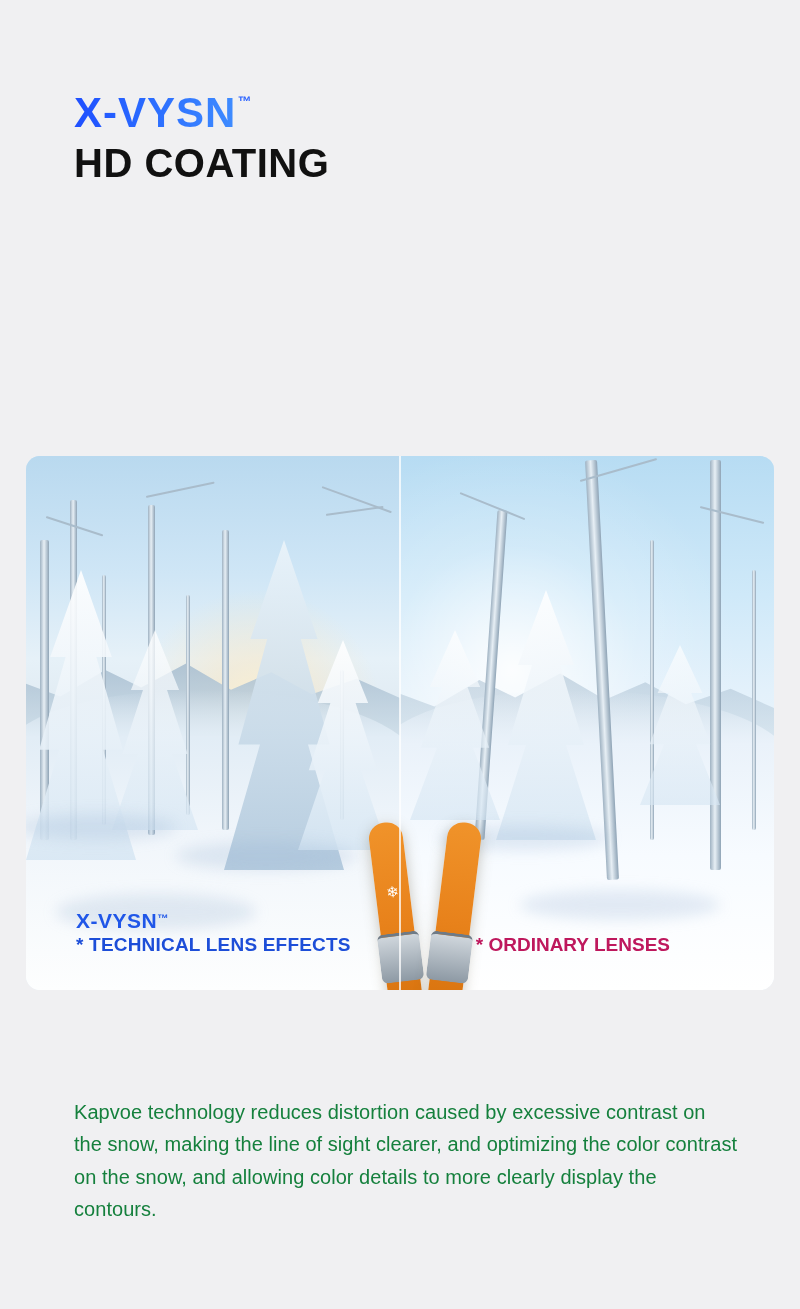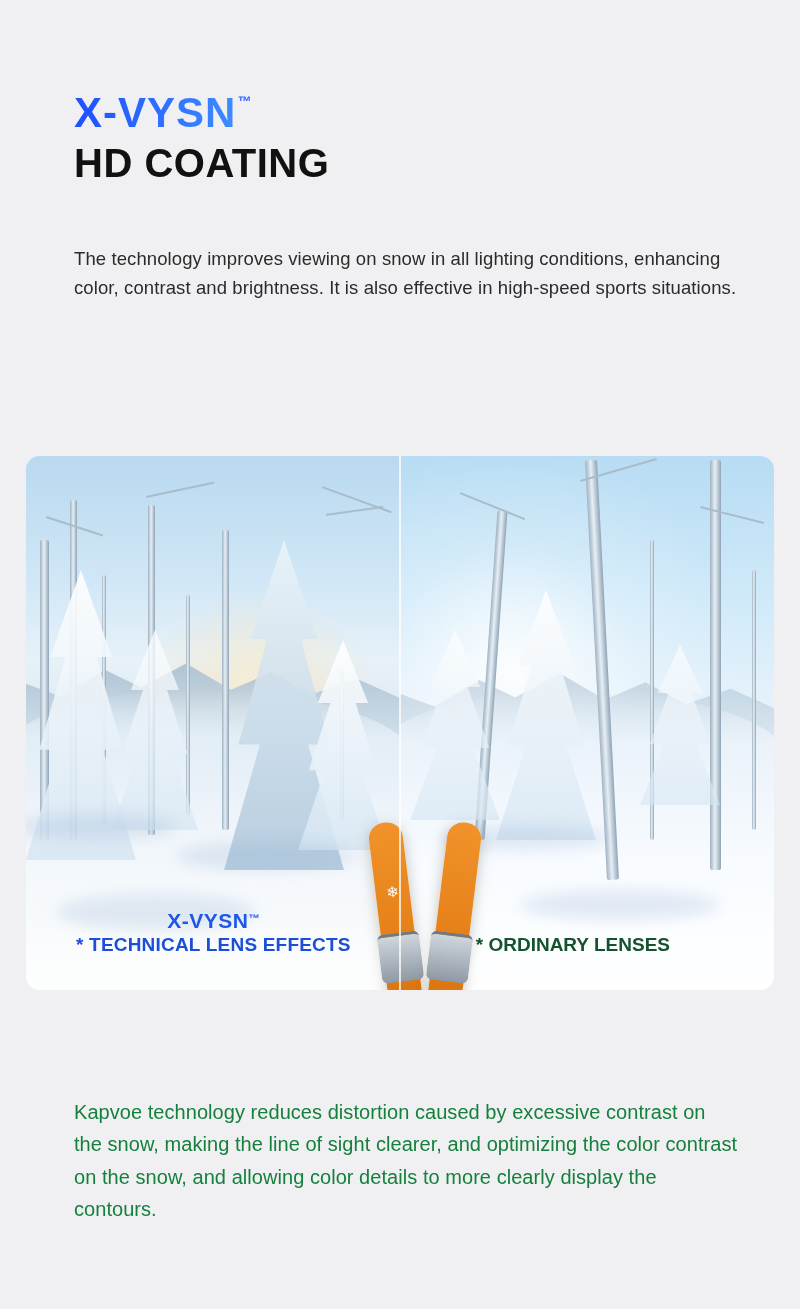--- a/index.html
+++ b/index.html
@@ -225,21 +225,21 @@
     z-index: 6;
   }
 
   
   .caption-left {
     position: absolute;
     left: 50px;
     bottom: 34px;
     z-index: 8;
     color: #111;
-    text-align: center;
+    text-align: left;
   }
   .caption-left .cap-brand {
     font-size: 21px;
     font-weight: 700;
     letter-spacing: 0.5px;
     color: #1f56e8;
     display: inline-block;
   }
   .caption-left .cap-tm {
     font-size: 11px;
@@ -256,21 +256,21 @@
     white-space: nowrap;
   }
   .caption-right {
     position: absolute;
     left: 50.5%;
     bottom: 34px;
     margin-left: 72px;
     z-index: 8;
     font-size: 19px;
     font-weight: 700;
-    color: #14532d;
+    color: #be185d;
     white-space: nowrap;
     text-align: right;
   }
 
   
   .outro-text {
     position: absolute;
     left: 74px;
     top: 1096px;
     width: 665px;
@@ -286,21 +286,20 @@
 <div class="page">
 
   <div class="heading-block">
     <div class="brand-line">
       <span class="brand-name">X-VYSN</span>
       <span class="brand-tm">™</span>
     </div>
     <div class="headline">HD COATING</div>
   </div>
 
-  <div class="intro-text">The technology improves viewing on snow in all lighting conditions, enhancing color, contrast and brightness. It is also effective in high-speed sports situations.</div>
 
   <div class="compare">
 
     <div class="half left">
       <div class="scene-left">
         <div class="ridge"></div>
         <div class="snowfield"></div>
 
         <div class="trunk" style="left:14px; height:300px; bottom:150px; width:9px;"></div>
         <div class="trunk" style="left:44px; height:340px; bottom:150px;"></div>

